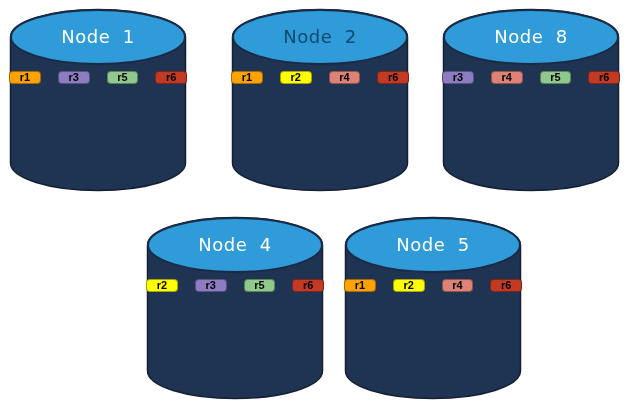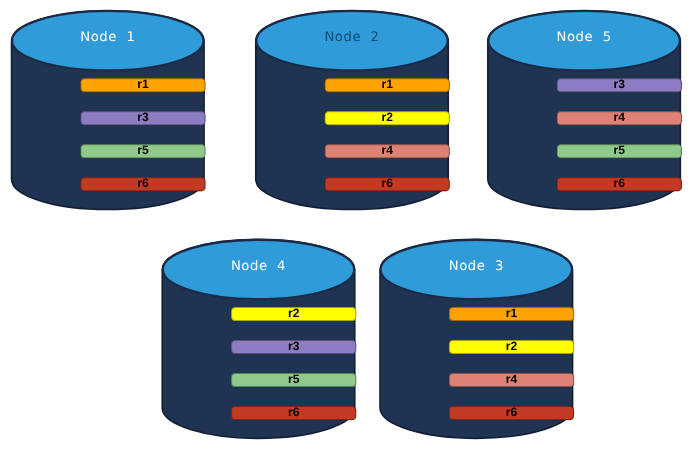--- a/index.html
+++ b/index.html
@@ -14,27 +14,27 @@
   .node-1{left:9px;top:8px;}
   .node-2{left:231px;top:8px;}
   .node-3{left:442px;top:8px;}
   .node-4{left:122px;top:216px;margin-left:24px;}
   .node-5{left:344px;top:216px;}
   .cyl{position:absolute;left:0;top:0;width:178px;height:185px;}
   .node-title{
     position:absolute;left:0;top:18px;width:100%;
     text-align:center;
     font-family:"DejaVu Sans", sans-serif;
-    font-size:12px;
+    font-size:18px;
     letter-spacing:0.5px;
     white-space:pre;
   }
   .bars{
     position:absolute;left:0;top:63px;width:100%;
-    display:flex;flex-direction:column;align-items:flex-end;gap:17px;
+    display:flex;flex-direction:row;align-items:flex-end;gap:17px;
   }
   .replica-bar{
     box-sizing:border-box;
     width:114px;height:13px;
     border-radius:4px;
     border:1px solid rgba(0,0,0,0.35);
     font-size:11px;font-weight:bold;
     line-height:11px;
     text-align:center;
     color:#000;
@@ -71,21 +71,21 @@
       <div class="replica-bar" style="background: rgb(221, 130, 117); color: rgb(0, 0, 0);">r4</div>
       <div class="replica-bar" style="background: rgb(195, 58, 36); color: rgb(0, 0, 0);">r6</div>
     </div>
   </div>
 
   <div class="node node-3">
     <svg class="cyl" viewBox="0 0 178 185">
       <path class="cyl-body" d="M1.5 29 V155 a87.5 27.5 0 0 0 175 0 V29 a87.5 27.5 0 0 0 -175 0 Z" stroke-width="1.5" fill="#1F3353" stroke="#141F33"></path>
       <ellipse class="cyl-top" cx="89" cy="29" rx="87" ry="27" stroke-width="2" fill="#2F9BD8" stroke="#1A2B47"></ellipse>
     </svg>
-    <div class="node-title" style="color: rgb(255, 255, 255);">Node  5</div>
+    <div class="node-title" style="color: rgb(255, 255, 255);">Node  8</div>
     <div class="bars">
       <div class="replica-bar" style="background: rgb(142, 124, 195); color: rgb(0, 0, 0);">r3</div>
       <div class="replica-bar" style="background: rgb(221, 130, 117); color: rgb(0, 0, 0);">r4</div>
       <div class="replica-bar" style="background: rgb(143, 201, 139); color: rgb(0, 0, 0);">r5</div>
       <div class="replica-bar" style="background: rgb(195, 58, 36); color: rgb(0, 0, 0);">r6</div>
     </div>
   </div>
 
   <div class="node node-4">
     <svg class="cyl" viewBox="0 0 178 185">
@@ -99,21 +99,21 @@
       <div class="replica-bar" style="background: rgb(143, 201, 139); color: rgb(0, 0, 0);">r5</div>
       <div class="replica-bar" style="background: rgb(195, 58, 36); color: rgb(0, 0, 0);">r6</div>
     </div>
   </div>
 
   <div class="node node-5">
     <svg class="cyl" viewBox="0 0 178 185">
       <path class="cyl-body" d="M1.5 29 V155 a87.5 27.5 0 0 0 175 0 V29 a87.5 27.5 0 0 0 -175 0 Z" stroke-width="1.5" fill="#1F3353" stroke="#141F33"></path>
       <ellipse class="cyl-top" cx="89" cy="29" rx="87" ry="27" stroke-width="2" fill="#2F9BD8" stroke="#1A2B47"></ellipse>
     </svg>
-    <div class="node-title" style="color: rgb(255, 255, 255);">Node  3</div>
+    <div class="node-title" style="color: rgb(255, 255, 255);">Node  5</div>
     <div class="bars">
       <div class="replica-bar" style="background: rgb(255, 162, 4); color: rgb(0, 0, 0);">r1</div>
       <div class="replica-bar" style="background: rgb(255, 255, 0); color: rgb(0, 0, 0);">r2</div>
       <div class="replica-bar" style="background: rgb(221, 130, 117); color: rgb(0, 0, 0);">r4</div>
       <div class="replica-bar" style="background: rgb(195, 58, 36); color: rgb(0, 0, 0);">r6</div>
     </div>
   </div>
 
 </div>
 

